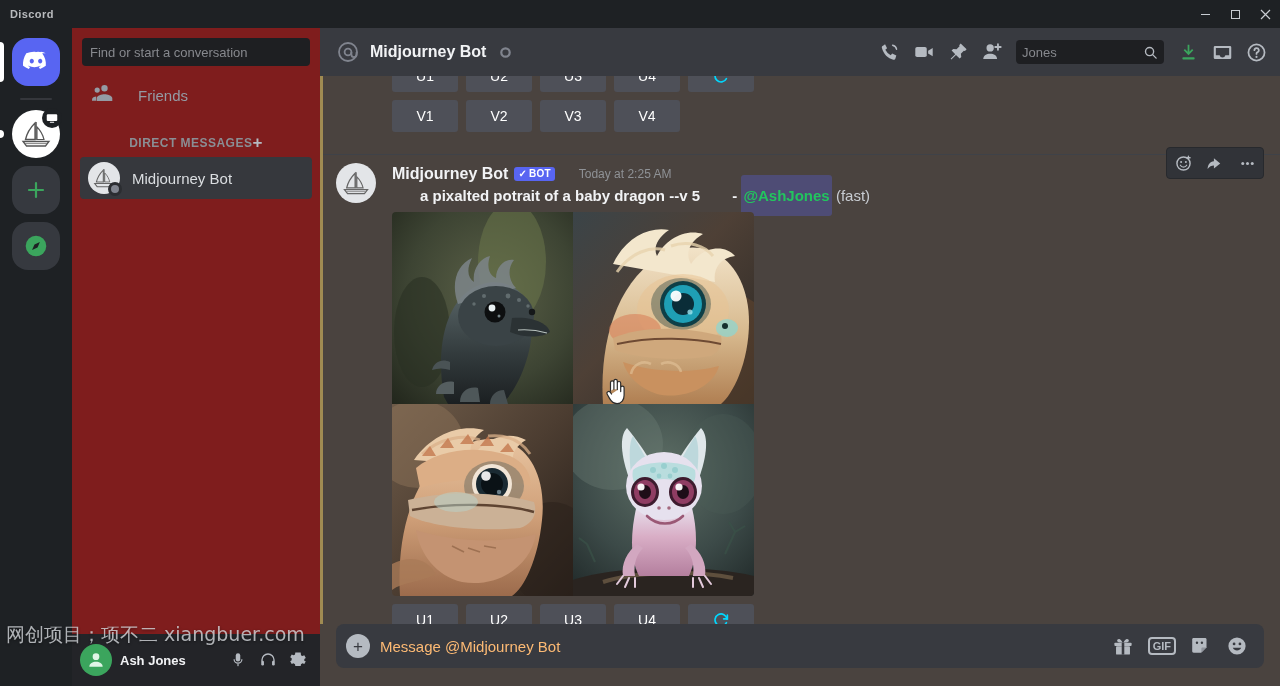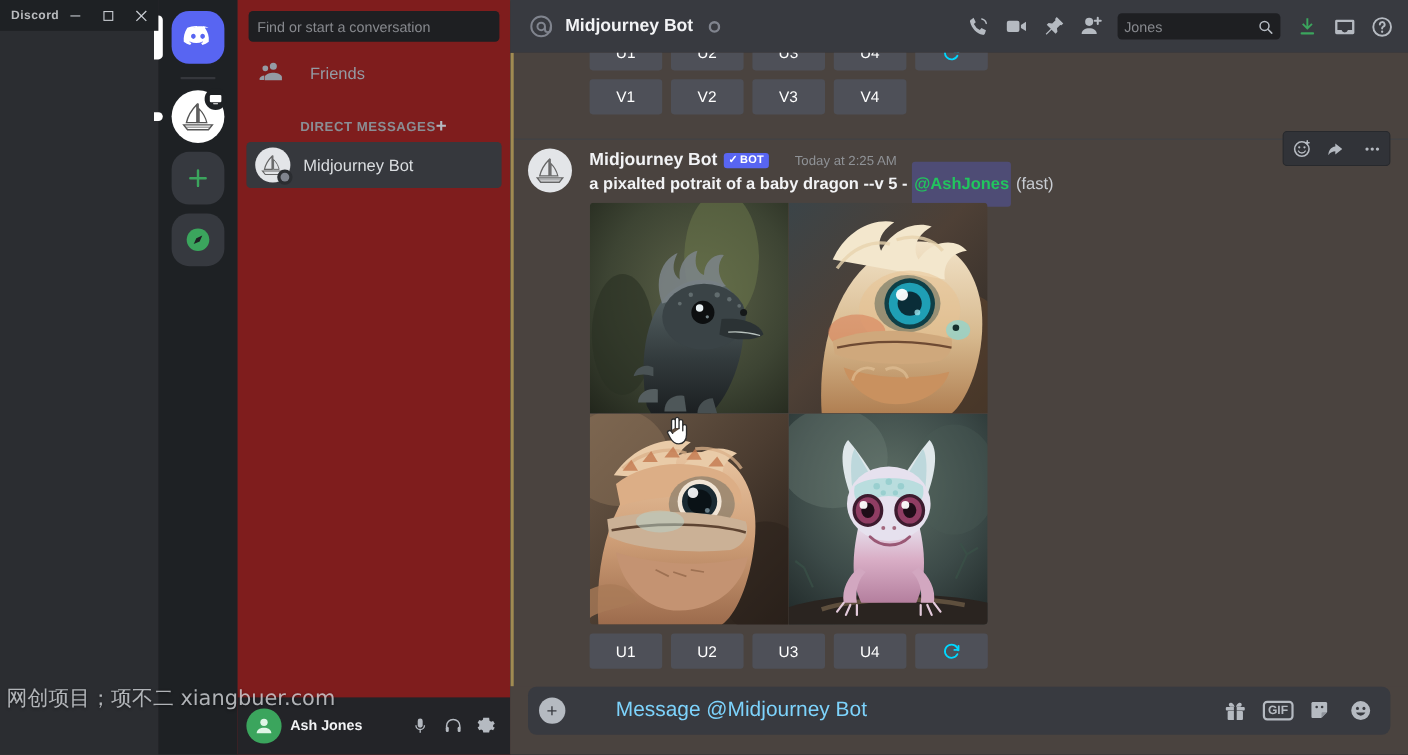--- a/index.html
+++ b/index.html
@@ -2,21 +2,21 @@
 <html><head>
 <meta charset="utf-8">
 <style>
   * { box-sizing: border-box; margin: 0; padding: 0; }
   html, body {
     width: 1280px; height: 686px;
     background: #2b2d31;
     font-family: "Liberation Sans", sans-serif;
     overflow: hidden;
   }
-  .app { position: relative; width: 1280px; height: 686px; display: flex; }
+  .app { position: relative; width: 1280px; height: 686px; display: flex; flex-direction: column; }
 
   
   .titlebar {
     height: 28px; flex: 0 0 28px; background: #1e2124;
     display: flex; align-items: center; position: relative; z-index: 40;
   }
   .titlebar-logo {
     font-size: 11px; font-weight: bold; color: #b9bbbe;
     letter-spacing: .4px; padding-left: 10px;
   }
@@ -163,21 +163,21 @@
   }
   .msg-head { display: flex; align-items: center; gap: 6px; padding-top: 2px; }
   .msg-author { font-size: 16px; font-weight: 600; color: #f2f3f5; }
   .bot-badge {
     background: #5865f2; color: #fff; font-size: 10px; font-weight: 700;
     border-radius: 3px; padding: 1px 4px; display: flex; align-items: center; gap: 2px;
     line-height: 1.2; letter-spacing: .2px;
   }
   .msg-time { font-size: 12px; color: #8f9296; margin-left: 18px; }
   .msg-text { font-size: 15px; color: #dbdee1; padding-top: 2px; line-height: 1.4; }
-  .msg-prompt { font-weight: 700; color: #f2f3f5; }
+  .msg-prompt { font-weight: 700; color: #f2f3f5; margin-left: 28px; }
   .mention {
     background: rgba(88,101,242,.3); color: #22c55e;
     border-radius: 3px; padding: 12px 2px; font-weight: 600;
   }
   .msg-fast { color: #c8ccd2; }
 
   
   .grid {
     width: 362px; height: 384px; margin-top: 6px;
     display: grid; grid-template-columns: 181px 181px; grid-template-rows: 192px 192px;
@@ -206,21 +206,21 @@
   .composer-wrap { flex: 0 0 auto; padding: 0 16px 18px; background: #4a433f; }
   .composer {
     height: 44px; background: #383a40; border-radius: 8px;
     display: flex; align-items: center; padding: 0 16px 0 10px; gap: 10px;
   }
   .comp-plus {
     width: 24px; height: 24px; border-radius: 50%; background: #b5bac1; color: #383a40;
     display: flex; align-items: center; justify-content: center; font-size: 17px;
     font-weight: 400; line-height: 1; flex: 0 0 24px;
   }
-  .comp-placeholder { flex: 1 1 auto; font-size: 19px; color: #7dd3fc; margin-left: 36px; }
+  .comp-placeholder { flex: 1 1 auto; font-size: 15px; color: #fdba74; }
   .comp-actions { display: flex; align-items: center; gap: 14px; }
   .comp-btn { color: #b5bac1; display: flex; align-items: center; justify-content: center; }
   .gif-box {
     border: 2px solid #b5bac1; border-radius: 4px; color: #b5bac1;
     font-size: 11px; font-weight: 700; padding: 0 3px; line-height: 14px; height: 18px;
     display: flex; align-items: center;
   }
 
   
   .cursor { position: absolute; left: 604px; top: 378px; z-index: 60; pointer-events: none; }

